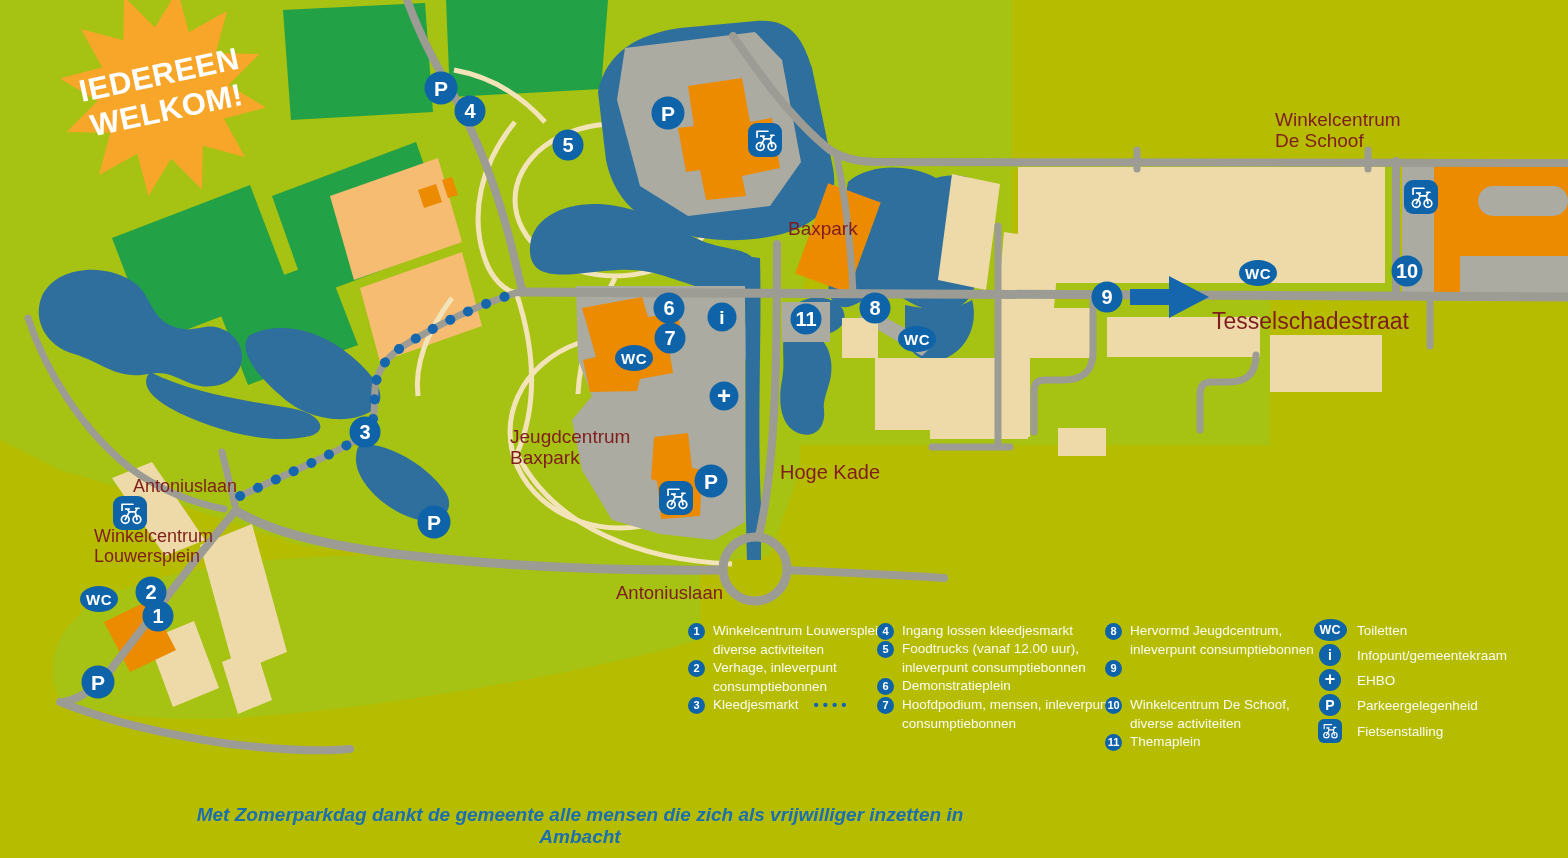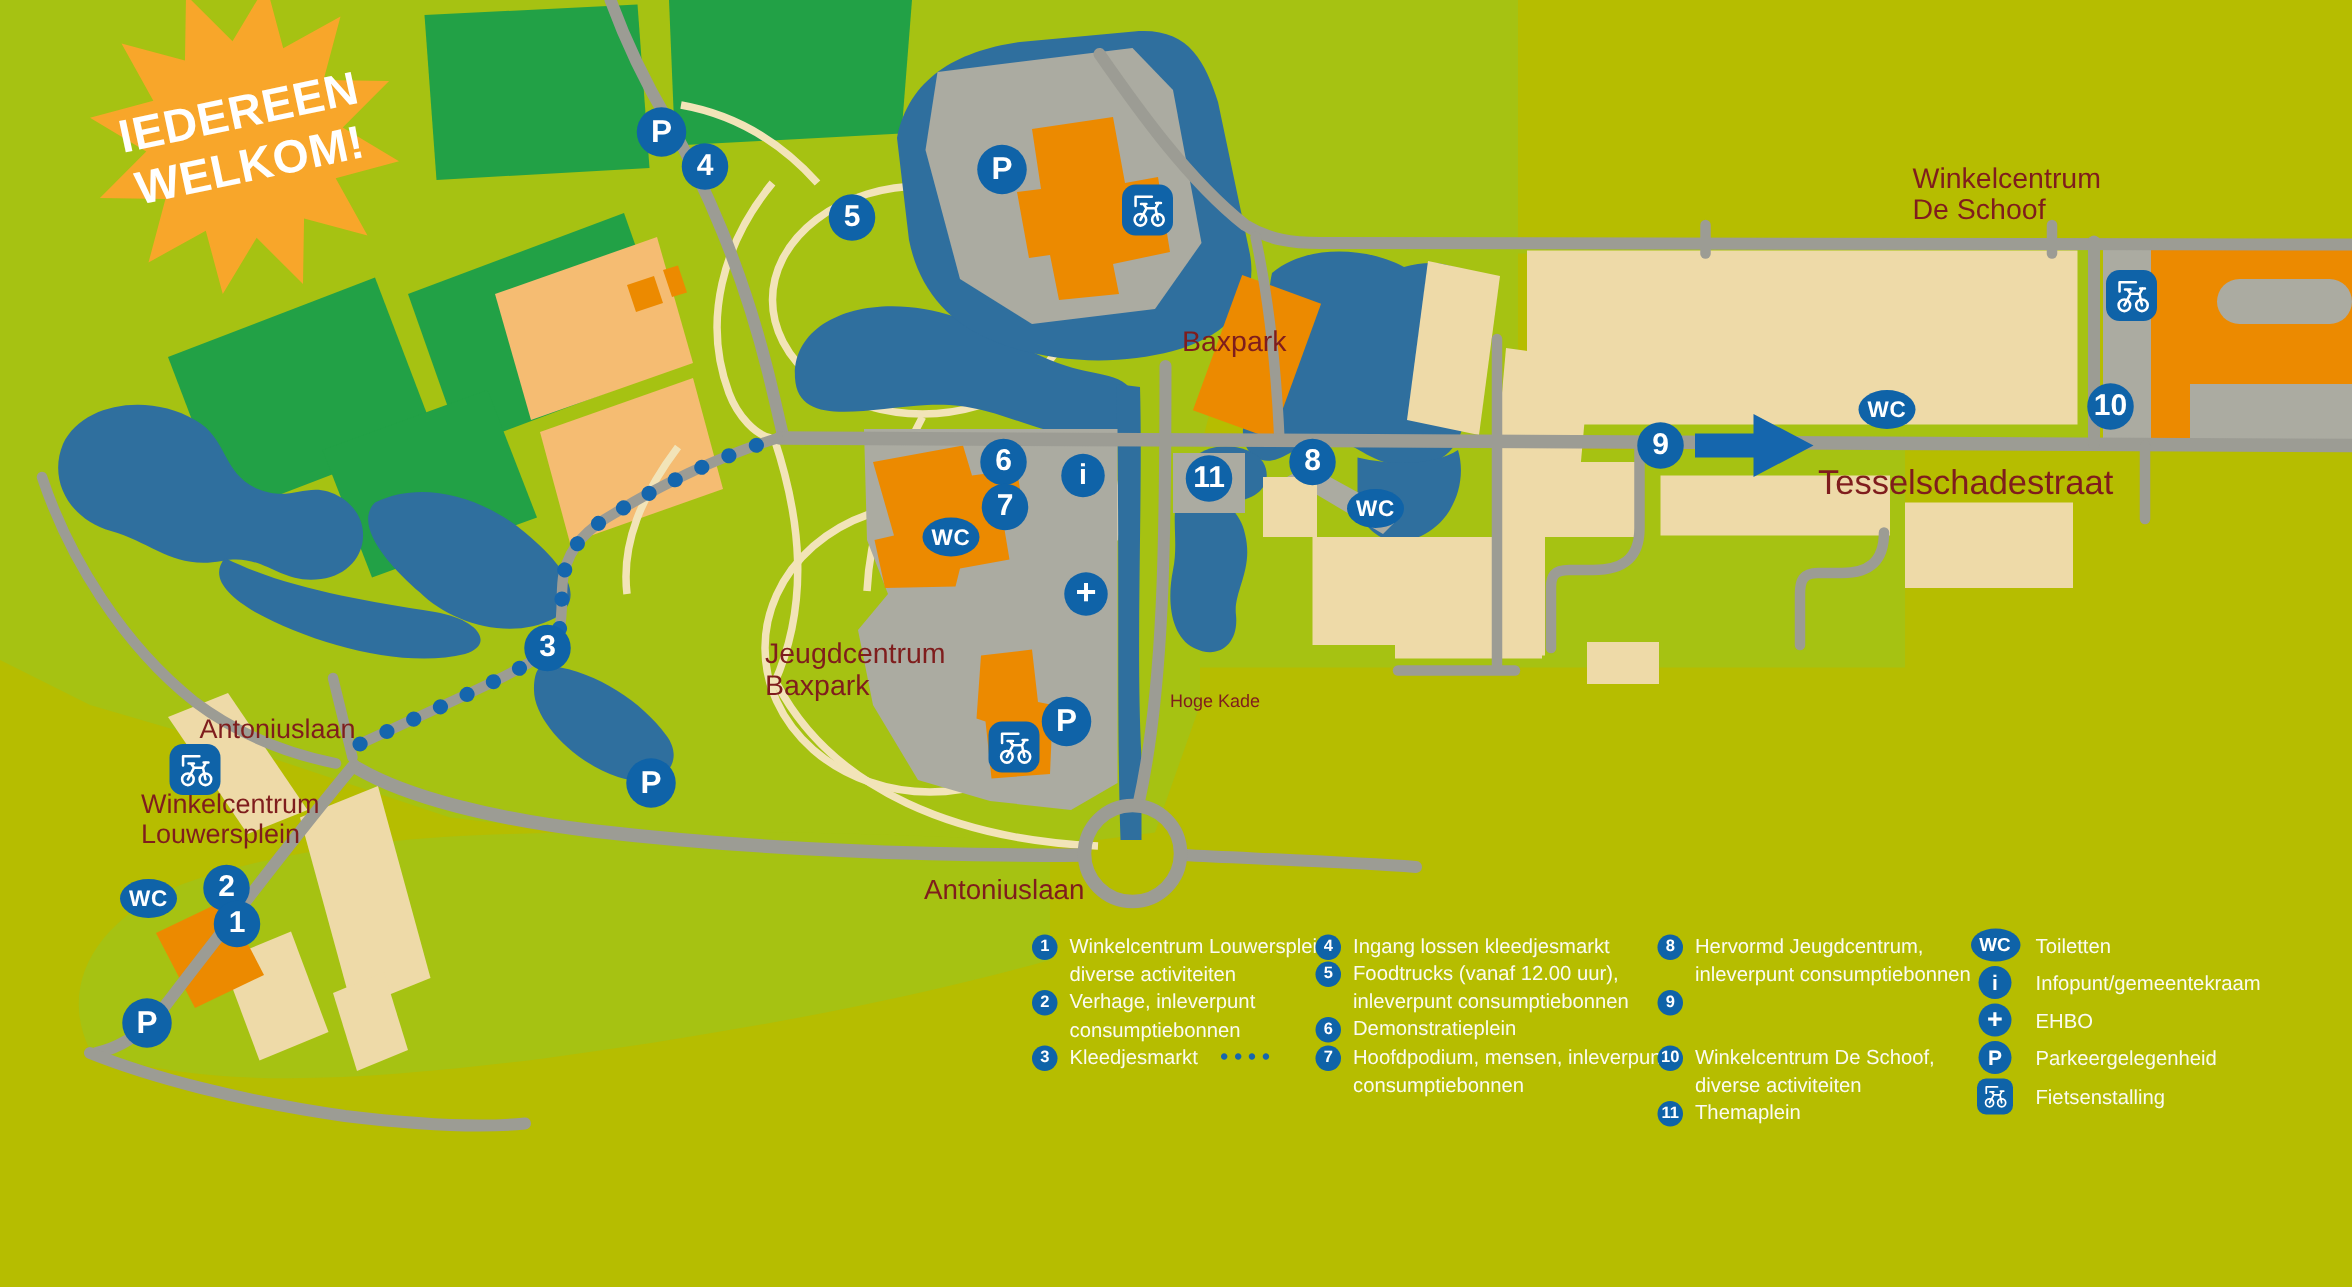--- a/index.html
+++ b/index.html
@@ -175,21 +175,21 @@
     </g>
   </svg>
 
   <div id="maplabels">
       <div class="maplabel" style="left: 1275px; top: 110px; font-size: 19px;">Winkelcentrum
 De Schoof</div>
       <div class="maplabel" style="left: 788px; top: 219px; font-size: 19px;">Baxpark</div>
       <div class="maplabel" style="left: 1212px; top: 309px; font-size: 23px;">Tesselschadestraat</div>
       <div class="maplabel" style="left: 510px; top: 427px; font-size: 19px;">Jeugdcentrum
 Baxpark</div>
-      <div class="maplabel" style="left: 780px; top: 461px; font-size: 12px;">Hoge Kade</div>
+      <div class="maplabel" style="left: 780px; top: 461px; font-size: 20px;">Hoge Kade</div>
       <div class="maplabel" style="left: 133px; top: 477px; font-size: 18px;">Antoniuslaan</div>
       <div class="maplabel" style="left: 94px; top: 527px; font-size: 18px;">Winkelcentrum
 Louwersplein</div>
       <div class="maplabel" style="left: 616px; top: 583px; font-size: 18.5px;">Antoniuslaan</div>
     </div>
   <div id="markers">
       <div class="mk mk-p" style="left: 441px; top: 88px;">P</div>
       <div class="mk mk-num" style="left: 470px; top: 111px;">4</div>
       <div class="mk mk-num" style="left: 568px; top: 145px;">5</div>
       <div class="mk mk-p" style="left: 668px; top: 113px;">P</div>
@@ -337,13 +337,14 @@
                 <circle cx="26" cy="25.5" r="4.8"></circle>
                 <path d="M11.5,25.5 L16.5,16 L24,16 L26,25.5 M16.5,16 L14,12.5 M12,12.5 L16.5,12.5 M24,16 L26.5,11.5 M24.5,11.5 L28.5,11.5"></path>
               </g>
             </svg>
           </span>
         </span>
         <span>Fietsenstalling</span>
       </div>
     </div>
 
+  <div class="caption">Met Zomerparkdag dankt de gemeente alle mensen die zich als vrijwilliger inzetten in Ambacht</div>
 </div>
 
 </body></html>

